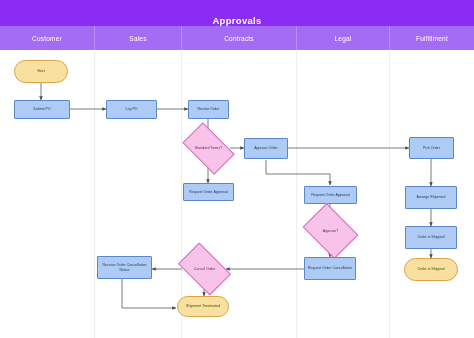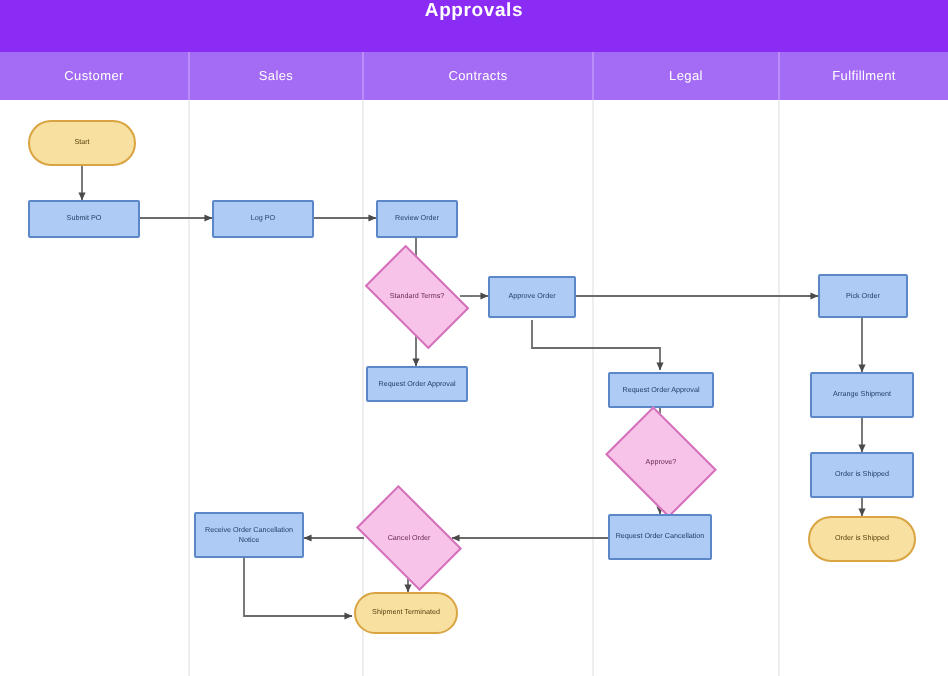--- a/index.html
+++ b/index.html
@@ -13,21 +13,21 @@
     position:relative;
     width:474px;height:338px;
     background:#ffffff;
     box-sizing:border-box;
   }
 
   
   #title-bar{
     position:absolute;left:0;top:0;width:474px;height:26px;
     background:#8b2cf5;
-    display:flex;align-items:flex-start;justify-content:center;
+    display:flex;align-items:flex-end;justify-content:center;
   }
   #title-bar .title-text{
     color:#ffffff;font-size:9.5px;font-weight:bold;letter-spacing:.3px;
   }
 
   
   #lane-header-row{
     position:absolute;left:0;top:26px;width:474px;height:24px;
     display:flex;
   }

